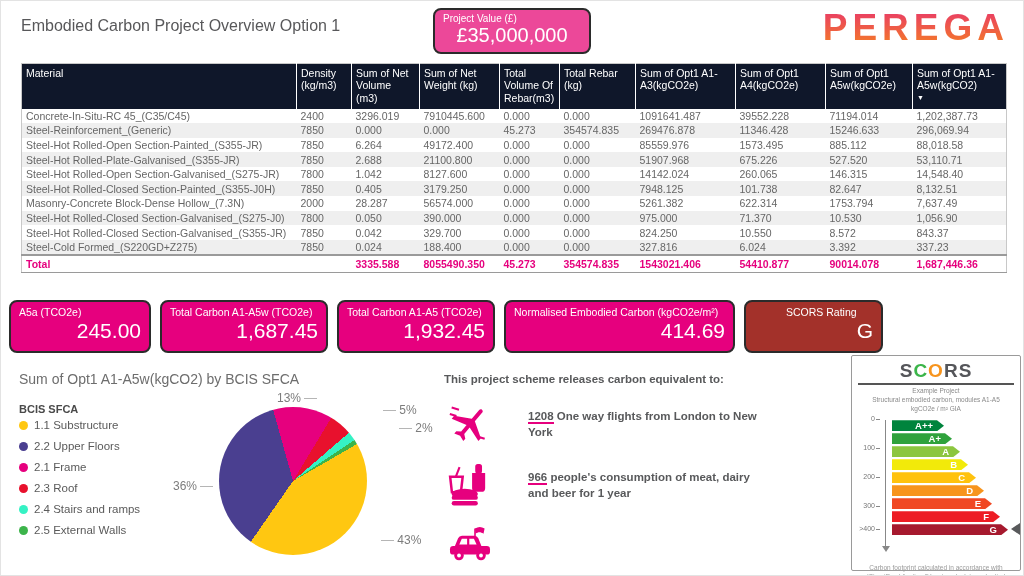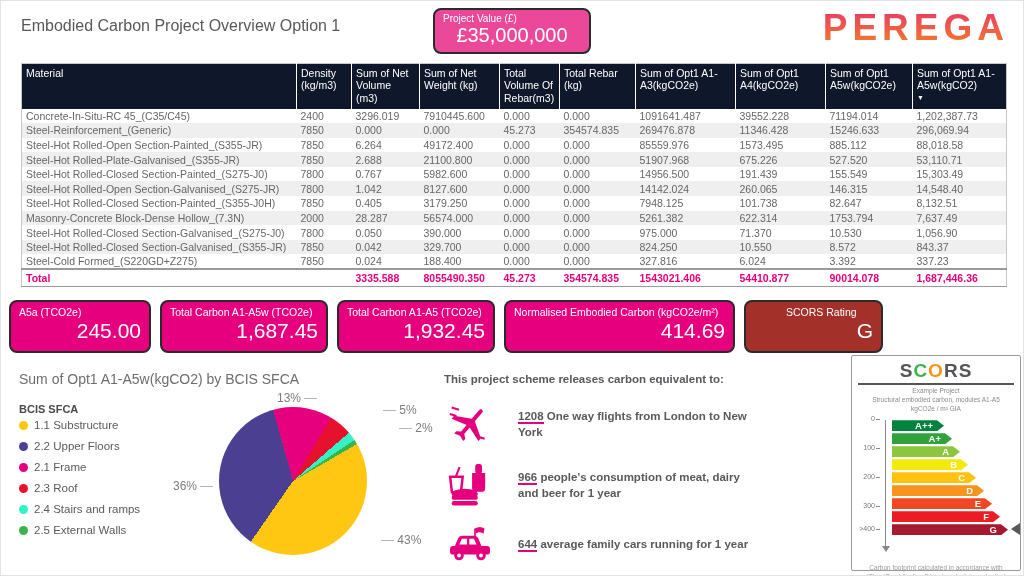--- a/index.html
+++ b/index.html
@@ -65,21 +65,21 @@
   .legend-item { display:flex; align-items:center; gap:6px; font-size:11.5px; color:#5a5a5a; margin-bottom:9px; }
   .dot { width:9px; height:9px; border-radius:50%; flex:0 0 9px; }
   .pie-wrap { position:relative; width:250px; height:172px; margin-top:4px; }
   .pie { position:absolute; left:42px; top:16px; width:148px; height:148px; border-radius:50%; }
   .pl { position:absolute; font-size:12px; color:#7c7c7c; white-space:nowrap; }
   .pl .dash { display:inline-block; width:13px; height:1px; background:#b5b5b5; vertical-align:middle; }
 
   
   .equiv-section { position:absolute; left:443px; top:372px; width:380px; }
   .eq-title { font-size:11.5px; font-weight:700; color:#58595b; }
-  .eq-item { display:flex; align-items:center; gap:22px; margin-top:17px; }
+  .eq-item { display:flex; align-items:center; gap:32px; margin-top:17px; }
   .eq-icon { width:52px; display:flex; justify-content:center; flex:0 0 52px; }
   .eq-icon svg { fill:#E6007E; }
   .eq-text { font-size:11.5px; font-weight:700; color:#58595b; line-height:1.4; width:240px; }
   .eq-num { border-bottom:2px solid #E6007E; }
 
   
   .scors-panel {
     position:absolute; left:850px; top:354px; width:170px; height:216px;
     background:#fff; border:1px solid #9a9a9a; border-radius:2px; padding:4px 6px;
   }
@@ -180,32 +180,20 @@
           <td>Steel-Hot Rolled-Plate-Galvanised_(S355-JR)</td>
           <td>7850</td>
           <td>2.688</td>
           <td>21100.800</td>
           <td>0.000</td>
           <td>0.000</td>
           <td>51907.968</td>
           <td>675.226</td>
           <td>527.520</td>
           <td>53,110.71</td>
-        </tr>
-        <tr>
-          <td>Steel-Hot Rolled-Closed Section-Painted_(S275-J0)</td>
-          <td>7800</td>
-          <td>0.767</td>
-          <td>5982.600</td>
-          <td>0.000</td>
-          <td>0.000</td>
-          <td>14956.500</td>
-          <td>191.439</td>
-          <td>155.549</td>
-          <td>15,303.49</td>
         </tr>
         <tr>
           <td>Steel-Hot Rolled-Open Section-Galvanised_(S275-JR)</td>
           <td>7800</td>
           <td>1.042</td>
           <td>8127.600</td>
           <td>0.000</td>
           <td>0.000</td>
           <td>14142.024</td>
           <td>260.065</td>
@@ -391,21 +379,20 @@
             <rect x="28.2" y="2.5" width="1.6" height="11"></rect>
             <path d="M8.5 21l3.6-8.7A4.2 4.2 0 0 1 16 9.7h12.4a4.2 4.2 0 0 1 3.9 2.6L35.8 21z"></path>
             <path d="M13.3 18.6l2.5-5.8h5.3v5.8zM23.3 18.6v-5.8h4.6l2.7 5.8z" fill="#fff"></path>
             <rect x="4" y="20" width="40" height="8.6" rx="3.2"></rect>
             <circle cx="13" cy="29.5" r="4.8"></circle>
             <circle cx="35" cy="29.5" r="4.8"></circle>
             <circle cx="13" cy="29.5" r="1.9" fill="#fff"></circle>
             <circle cx="35" cy="29.5" r="1.9" fill="#fff"></circle>
           </svg>
         </span>
-        <p class="eq-text"><span class="eq-num">644</span> average family cars running for 1 year</p>
       </div>
     </div>
 </section>
 
 <aside class="scors-panel">
   <div class="scors-title" id="scors-title"><span style="color: rgb(85, 86, 90);">S</span><span style="color: rgb(59, 181, 74);">C</span><span style="color: rgb(247, 148, 29);">O</span><span style="color: rgb(85, 86, 90);">R</span><span style="color: rgb(85, 86, 90);">S</span></div>
   <div class="scors-sub" id="scors-sub">
       <div>Example Project</div>
       <div>Structural embodied carbon, modules A1-A5</div>
       <div>kgCO2e / m² GIA</div>

